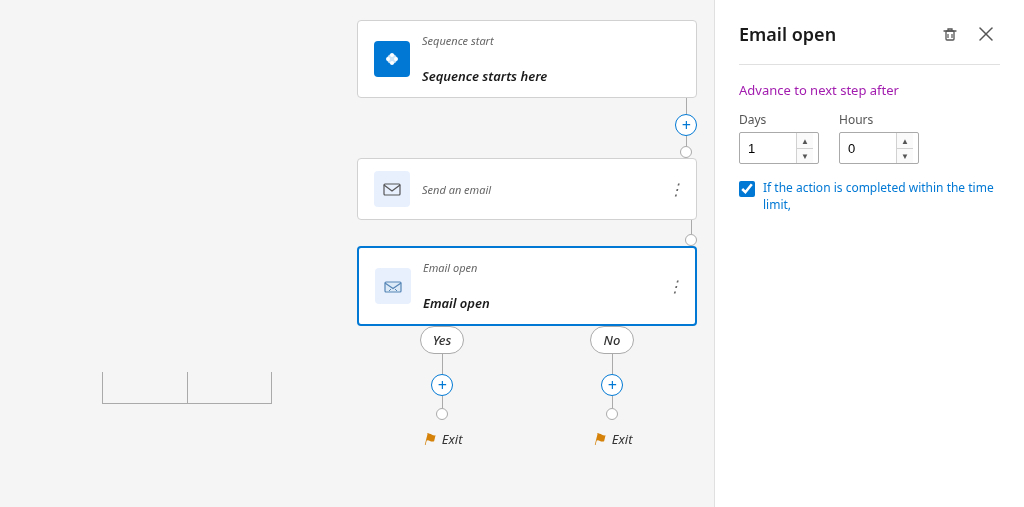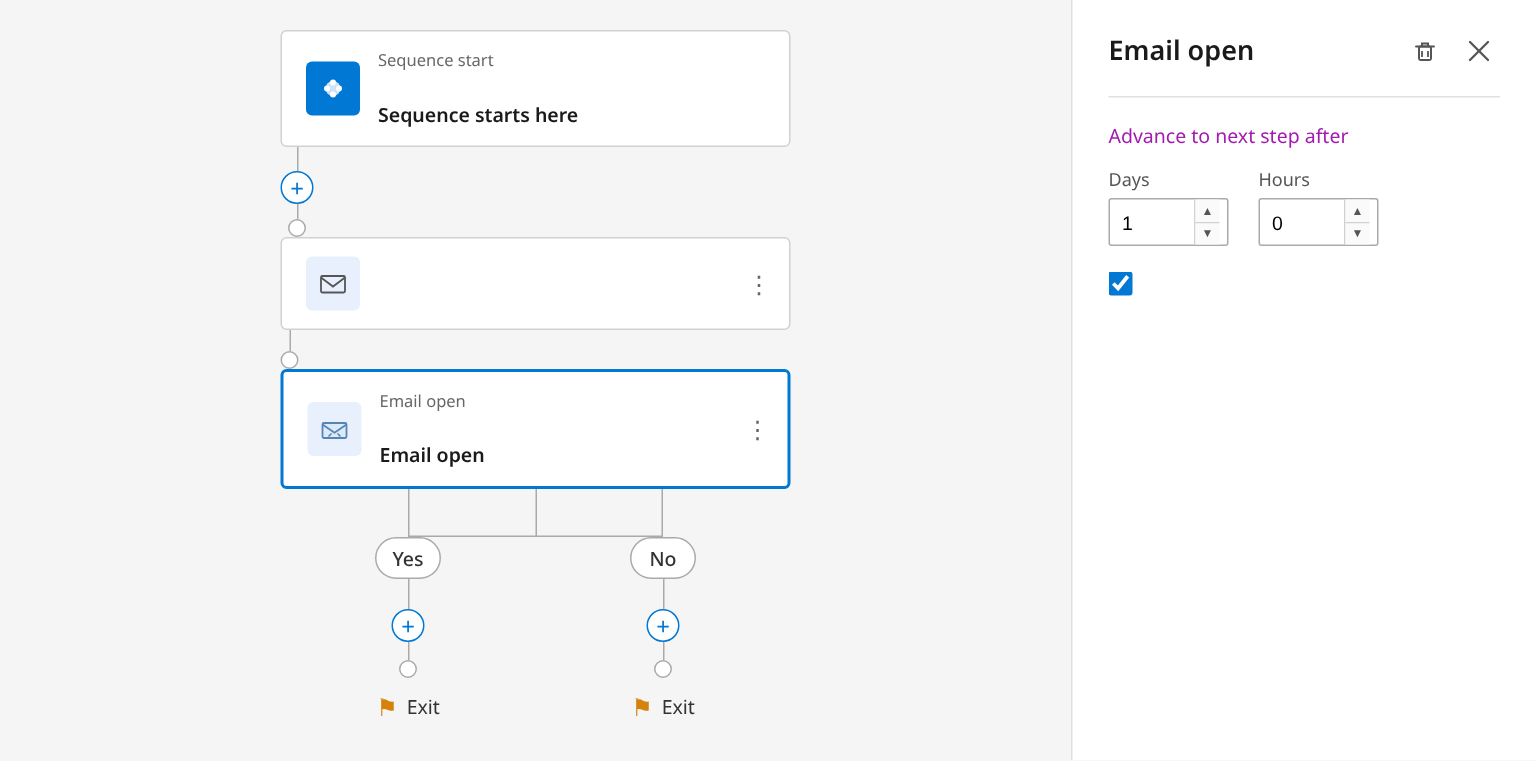--- a/index.html
+++ b/index.html
@@ -20,22 +20,23 @@
       overflow: hidden;
       display: flex;
       flex-direction: column;
       align-items: center;
       padding-top: 20px;
     }
 
     .flow-container {
       display: flex;
       flex-direction: column;
-      align-items: flex-start;
+      align-items: flex-end;
       gap: 0;
+      font-style: italic;
     }
 
     
     .flow-node {
       background: #fff;
       border: 1px solid #d1d1d1;
       border-radius: 4px;
       padding: 12px 16px;
       width: 340px;
       display: flex;
@@ -126,21 +127,21 @@
       justify-content: center;
       color: #0078d4;
       font-size: 16px;
       cursor: pointer;
       line-height: 1;
     }
 
     
     .branch-container {
       display: flex;
-      flex-direction: column;
+      flex-direction: row;
       align-items: center;
     }
 
     .branches {
       display: flex;
       gap: 0;
       align-items: flex-start;
       width: 340px;
     }
 
@@ -362,20 +363,21 @@
     </div>
 
     <div class="flow-node">
       <div class="node-icon light-bg">
         <svg class="icon-svg" viewBox="0 0 20 20" fill="none">
           <rect x="2" y="5" width="16" height="11" rx="1" stroke="#555" stroke-width="1.2" fill="none"></rect>
           <path d="M2 6l8 6 8-6" stroke="#555" stroke-width="1.2"></path>
         </svg>
       </div>
       <div class="node-text">
+        <span class="node-subtitle">Send an email</span>
       </div>
       <div class="node-menu">⋮</div>
     </div>
 
     <div class="connector">
       <div class="connector-line" style="height: 14px;"></div>
       <div class="connector-circle"></div>
     </div>
 
     <div class="flow-node selected">
@@ -488,17 +490,17 @@
             <div class="spinner-divider"></div>
             <div class="spinner-btn">▼</div>
           </div>
         </div>
       </div>
     </div>
 
     <div class="checkbox-row">
       <input type="checkbox" class="checkbox-input" checked="" style="">
       <span class="checkbox-label">
-        <br>
+        <span>If the action is completed within the time limit,</span><br>
       </span>
     </div>
   </div>
 </div>
 
 </body></html>

